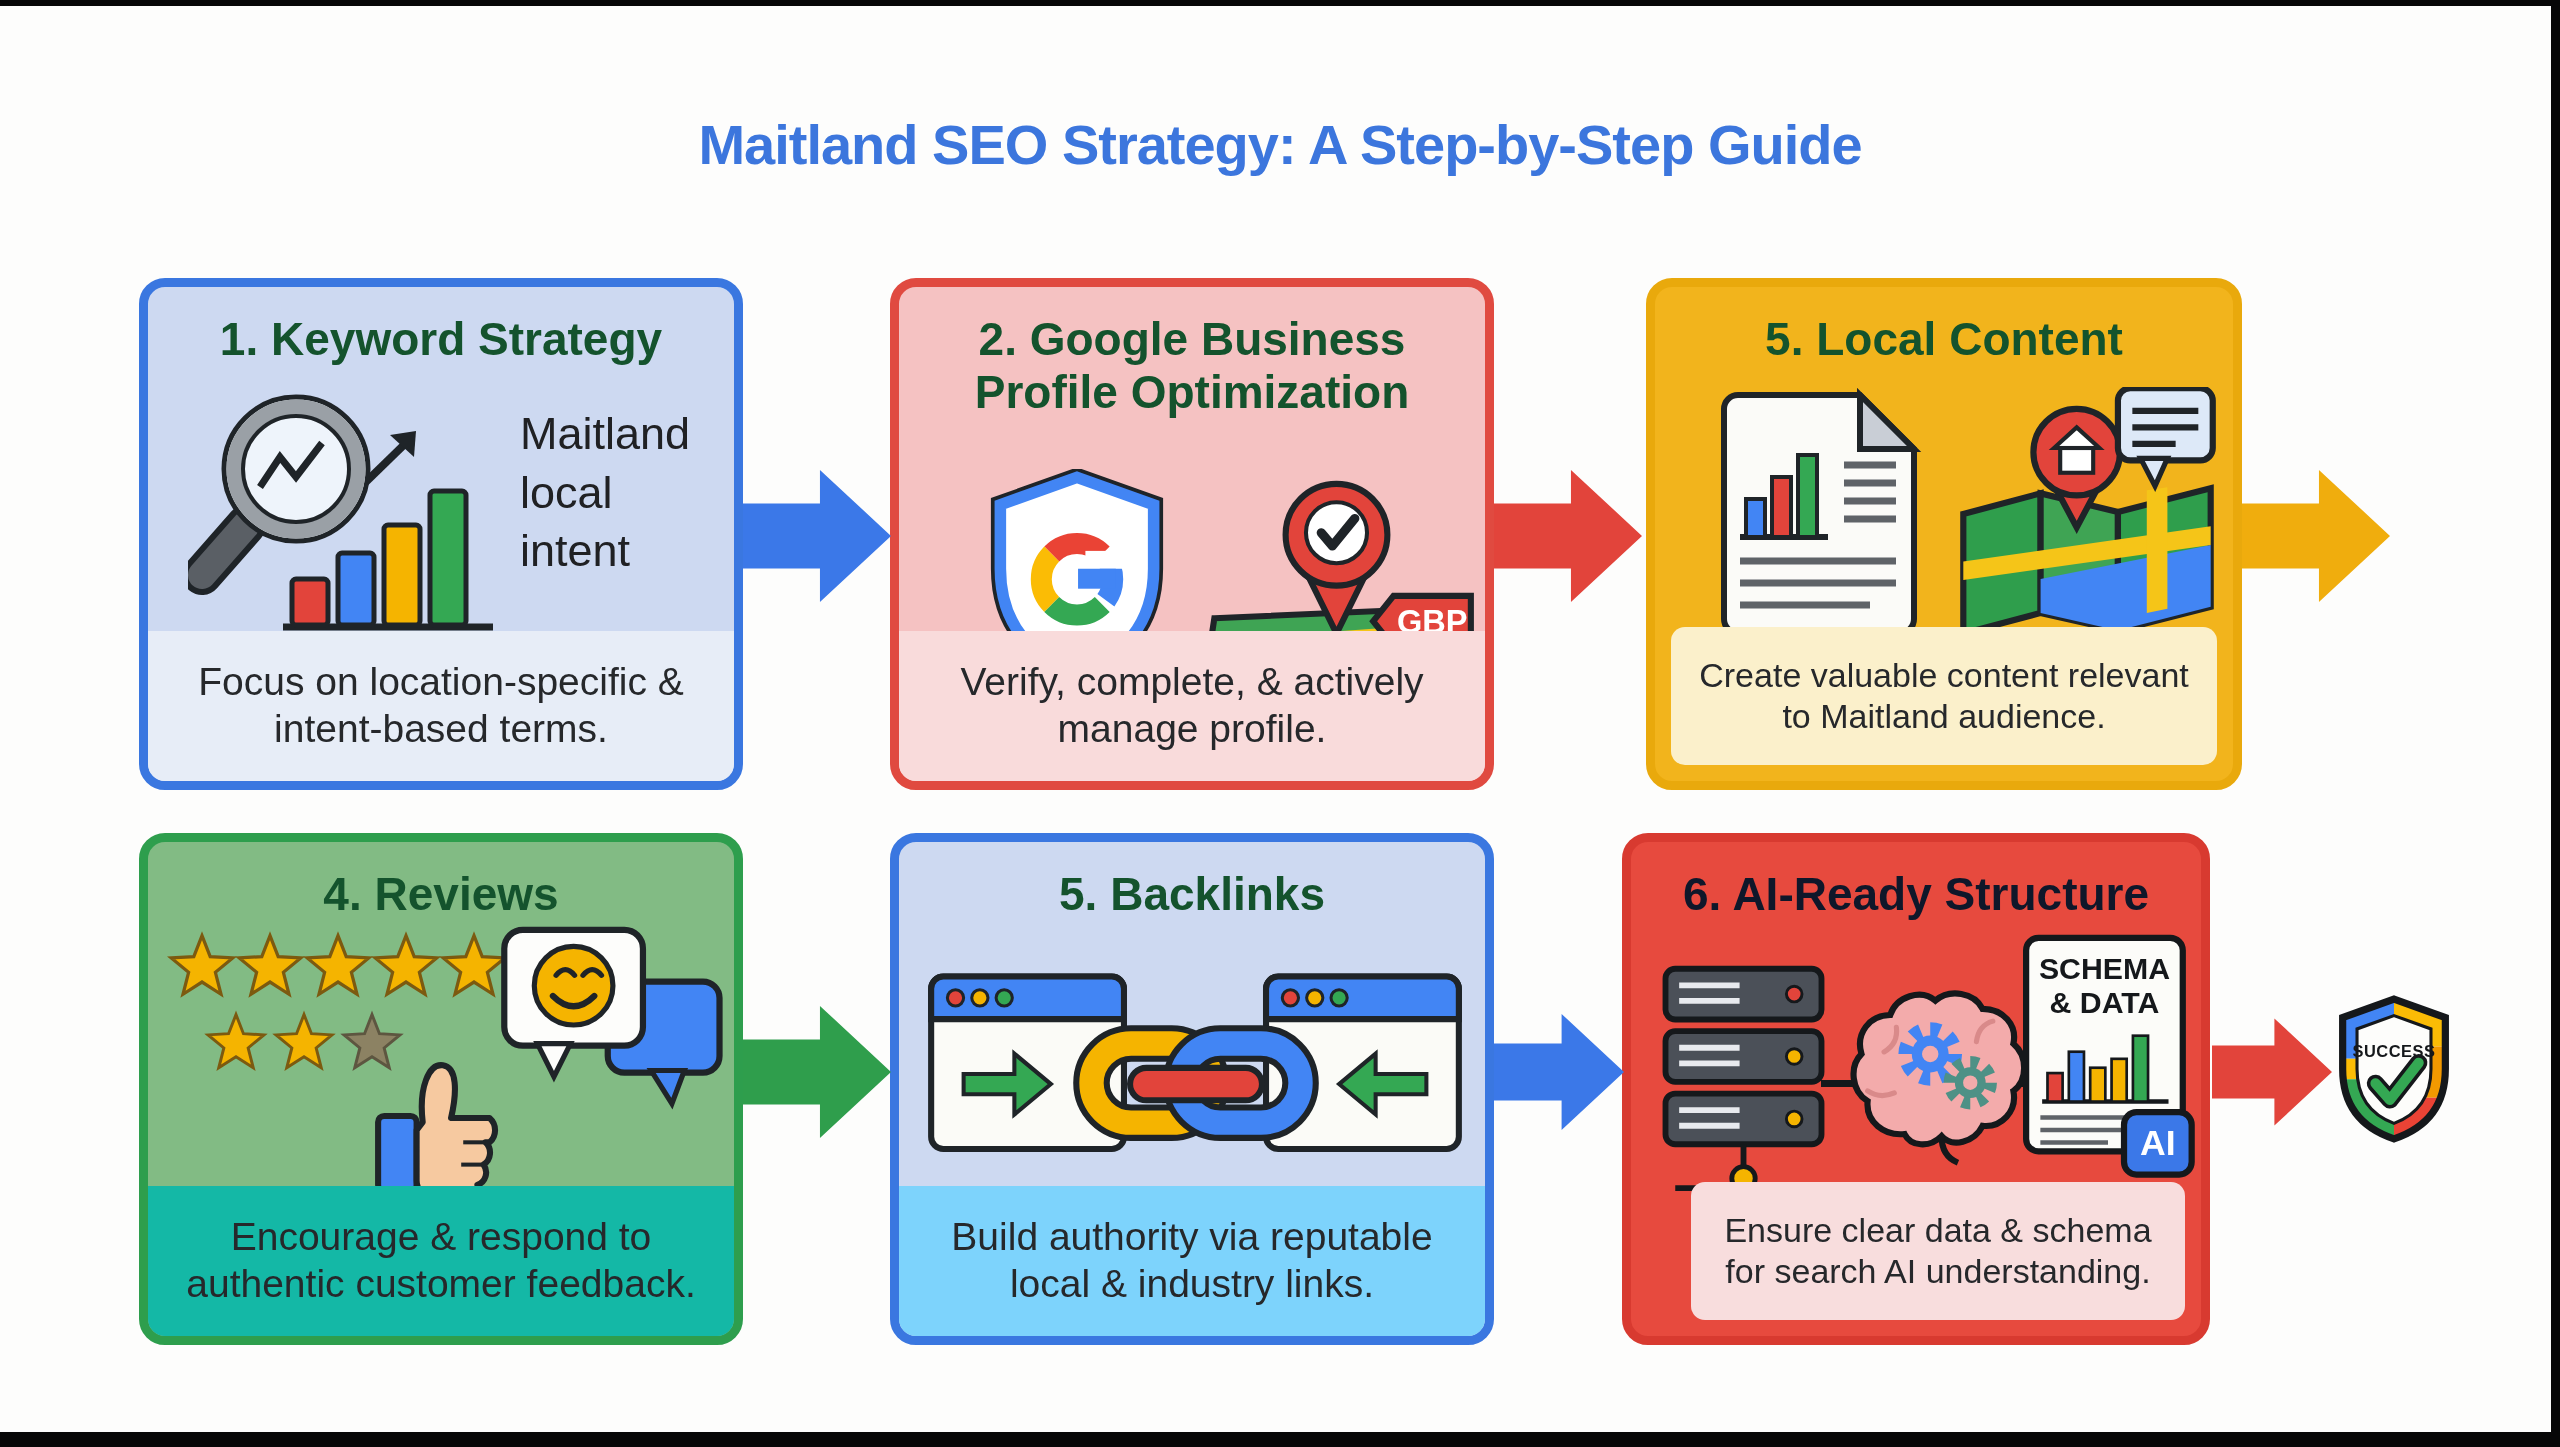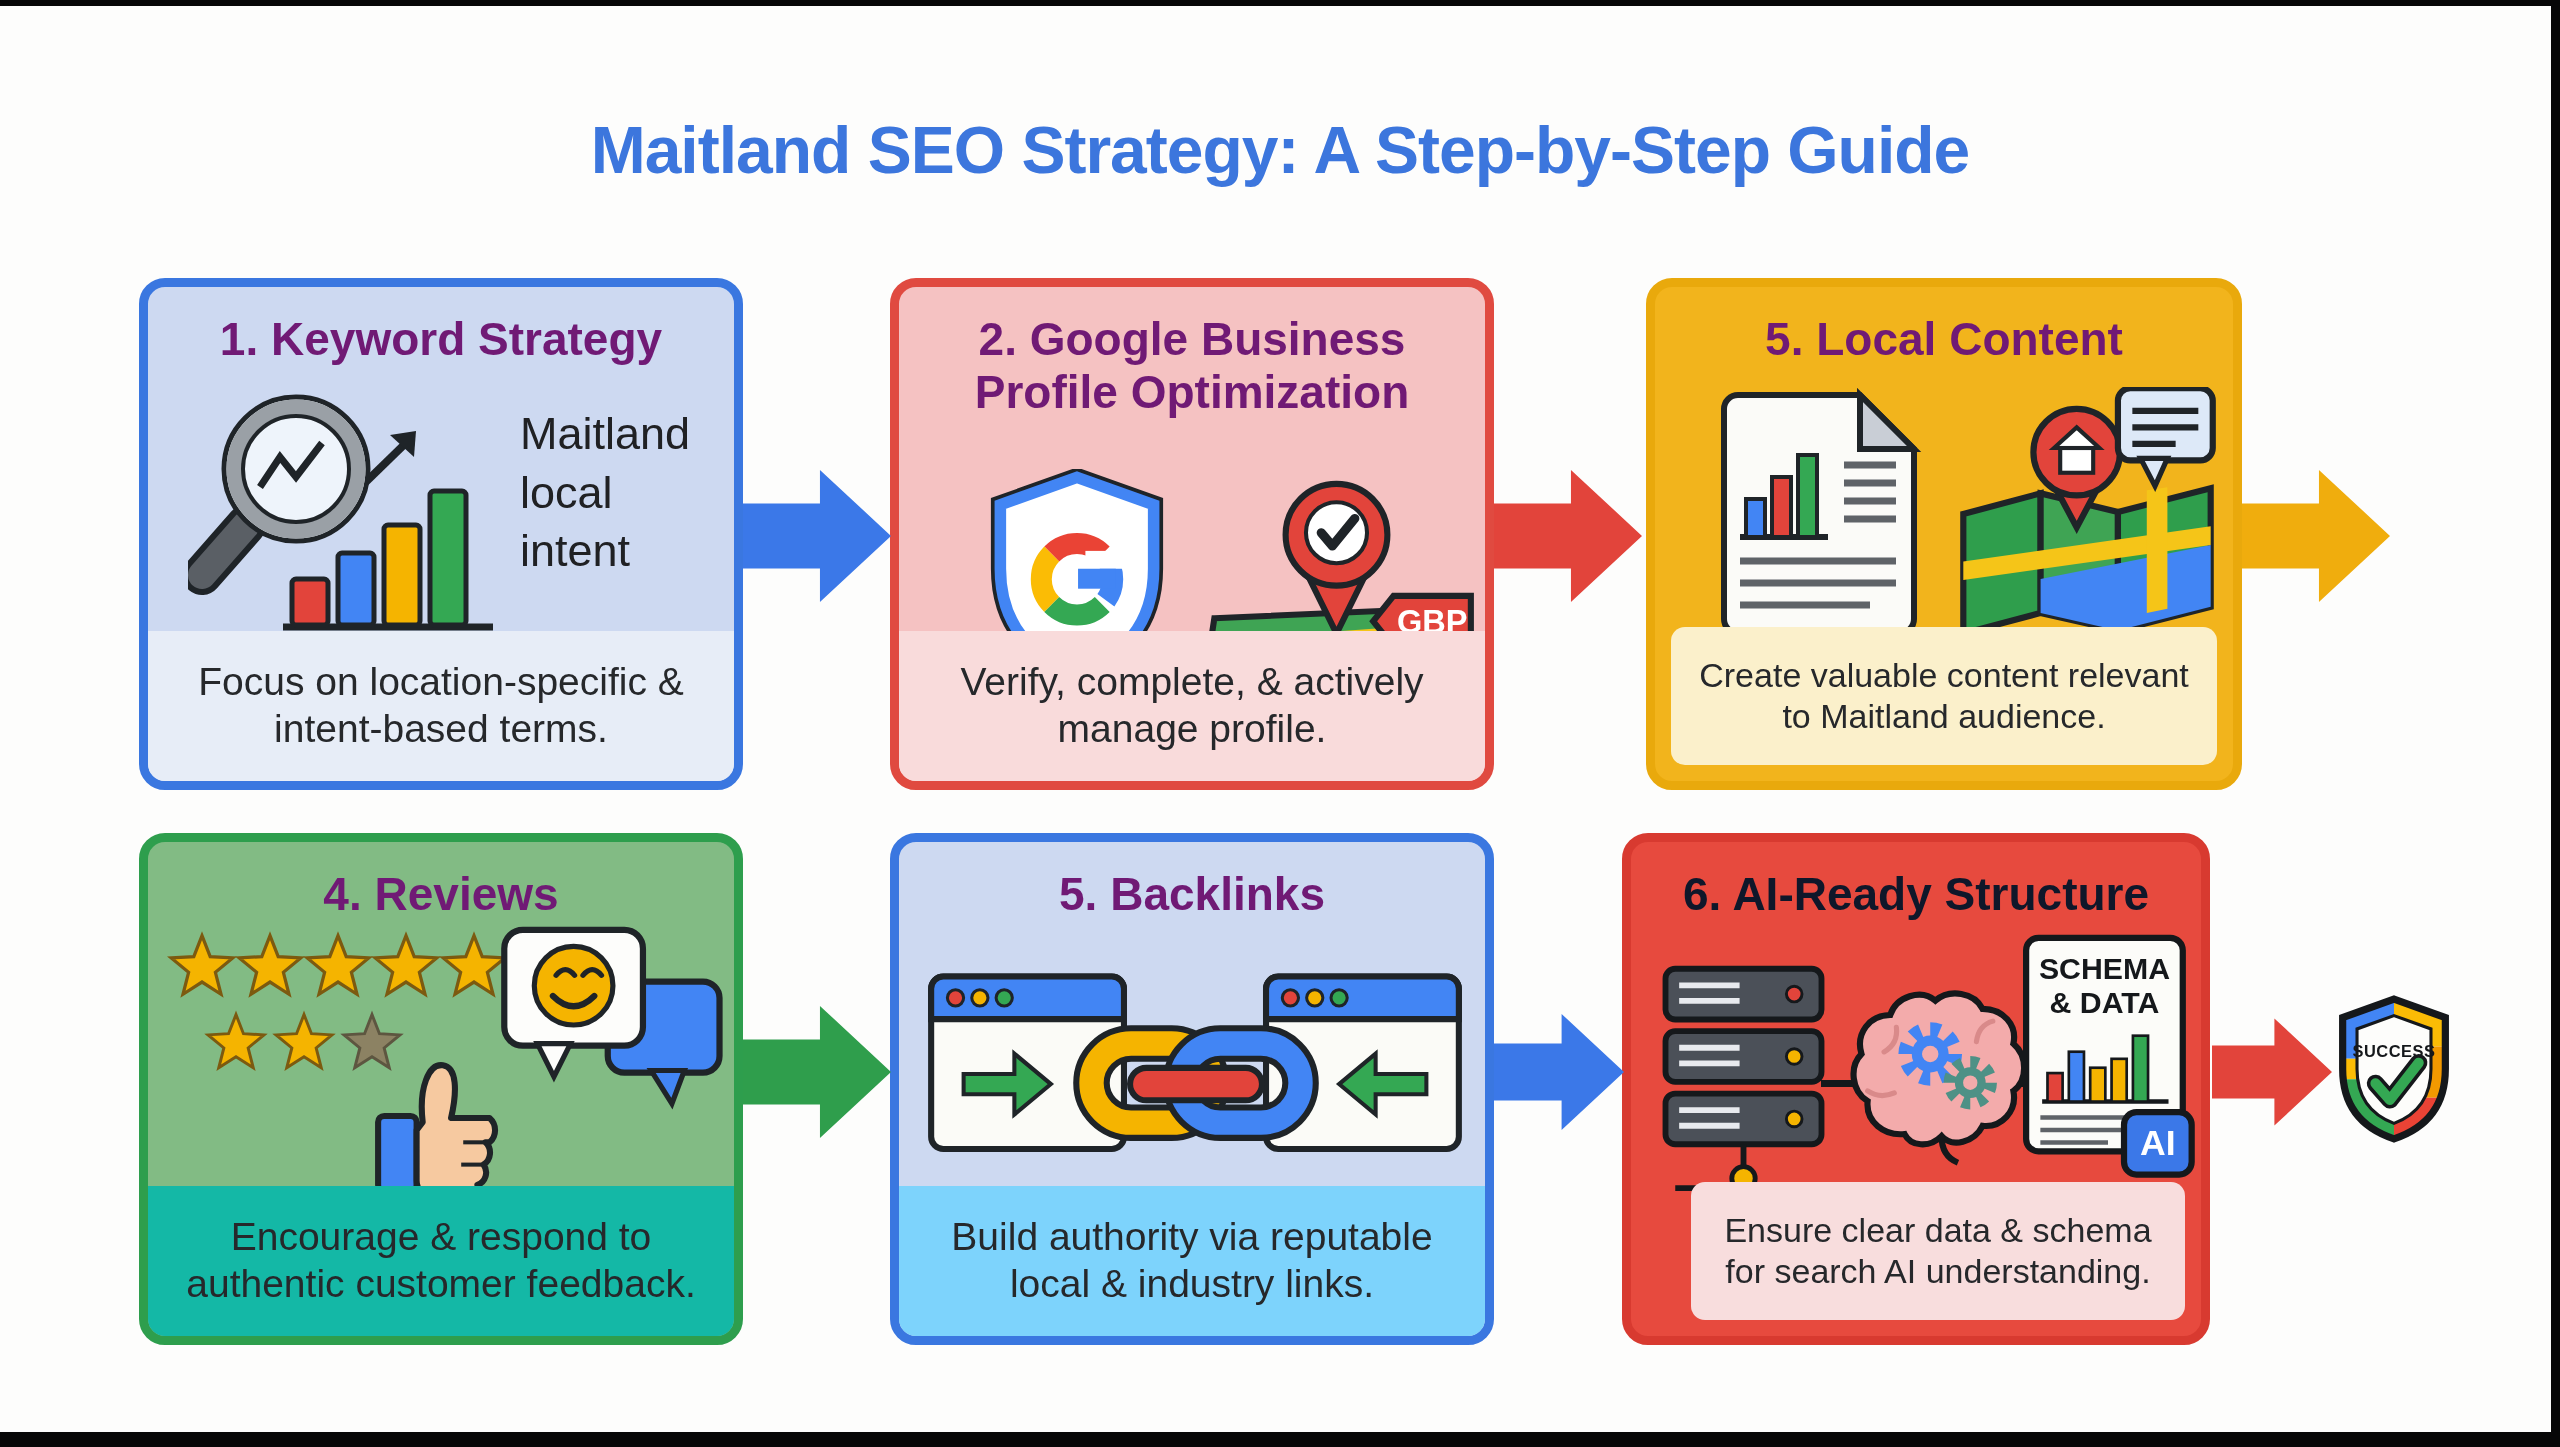--- a/index.html
+++ b/index.html
@@ -3,30 +3,30 @@
 <meta charset="utf-8">
 <style>
   html,body{margin:0;padding:0;background:#fff;}
   .stage{position:relative;width:2560px;height:1447px;background:#fdfdfc;overflow:hidden;
          font-family:"Liberation Sans",sans-serif;}
   .bar{position:absolute;background:#070707;}
   .bar-top{left:0;top:0;width:2560px;height:6px;}
   .bar-bottom{left:0;top:1432px;width:2560px;height:15px;}
   .bar-right{left:2551px;top:0;width:9px;height:1447px;}
   .main-title{position:absolute;left:0;top:112px;width:2560px;text-align:center;
-              font-size:66px;font-weight:700;color:#3c76dd;letter-spacing:-1px;}
+              font-size:56px;font-weight:700;color:#3c76dd;letter-spacing:-1px;}
   .card{position:absolute;width:604px;height:512px;border:9px solid;border-radius:26px;box-sizing:border-box;}
   .c1{left:139px;top:278px;background:#cdd9f1;border-color:#3a77e0;}
   .c2{left:890px;top:278px;background:#f5c2c2;border-color:#e04a40;}
   .c3{left:1646px;top:278px;width:596px;background:#f2b41c;border-color:#e9a90c;}
   .c4{left:139px;top:833px;background:#82bb84;border-color:#2e9e4d;}
   .c5{left:890px;top:833px;background:#cdd9f1;border-color:#3a77e0;}
   .c6{left:1622px;top:833px;width:588px;background:#e74a3e;border-color:#d83a30;}
   .card-heading{position:relative;margin:26px auto 0;max-width:540px;text-align:center;
-                font-size:46px;font-weight:700;color:#701a75;line-height:1.15;}
+                font-size:46px;font-weight:700;color:#14532d;line-height:1.15;}
   .c6 .card-heading{color:#0f172a;}
   .caption{position:absolute;left:0;right:0;bottom:0;height:150px;display:flex;align-items:center;
            justify-content:center;text-align:center;font-size:39px;color:#26282b;line-height:1.2;
            border-radius:0 0 17px 17px;padding:0 14px;}
   .c1 .caption{background:#e7edf7;}
   .c2 .caption{background:#f9dbdb;}
   .c4 .caption{background:#14b8a6;}
   .c5 .caption{background:#7dd3fc;}
   .caption-inset{position:absolute;left:16px;right:16px;bottom:16px;height:138px;display:flex;
            align-items:center;justify-content:center;text-align:center;font-size:34px;color:#26282b;

